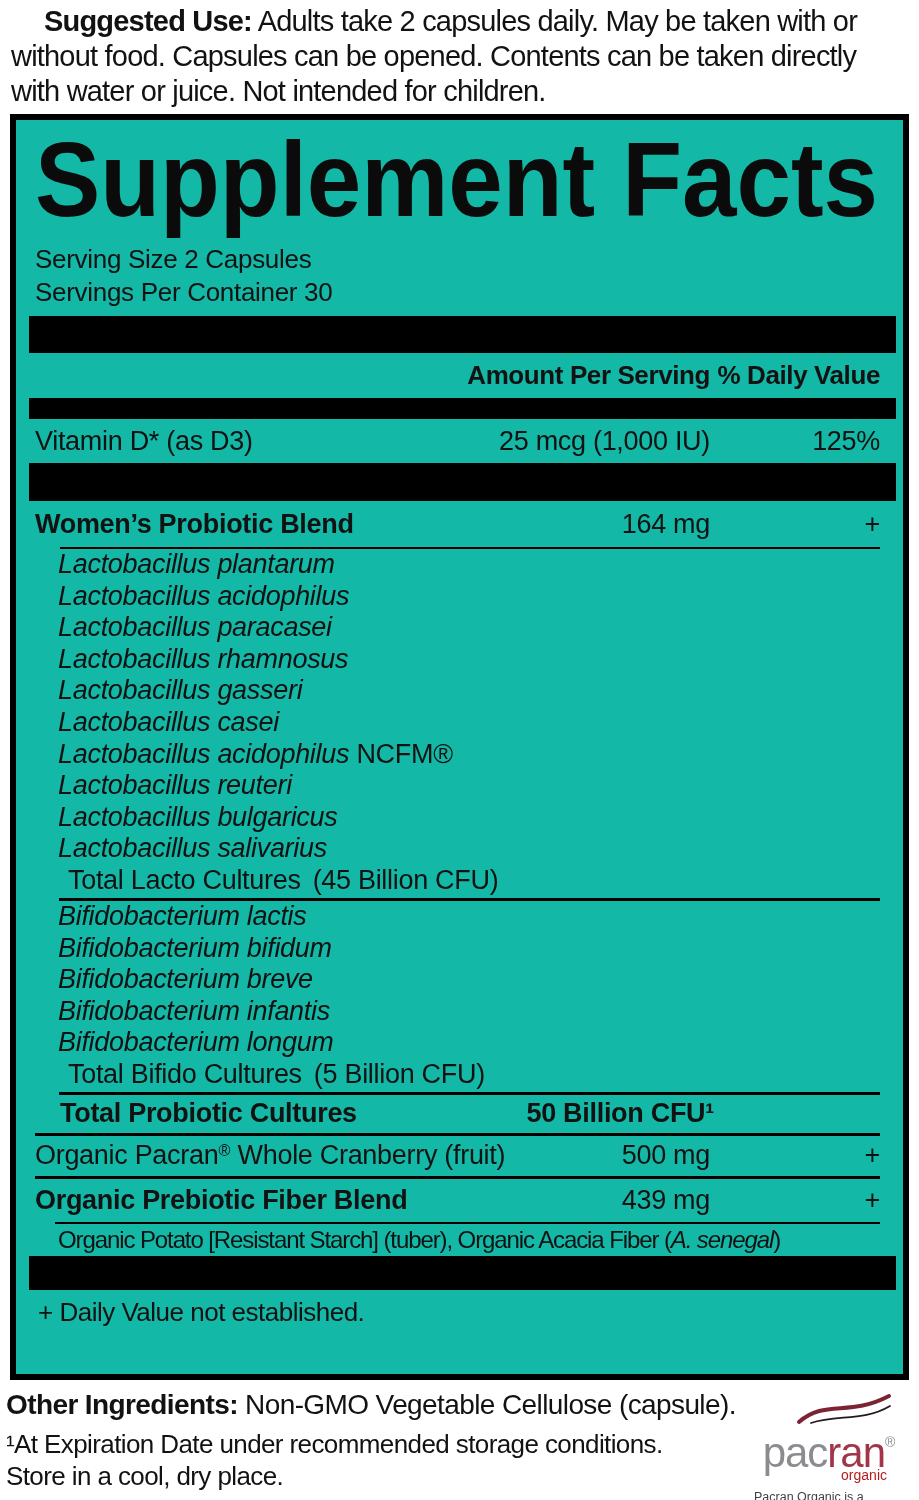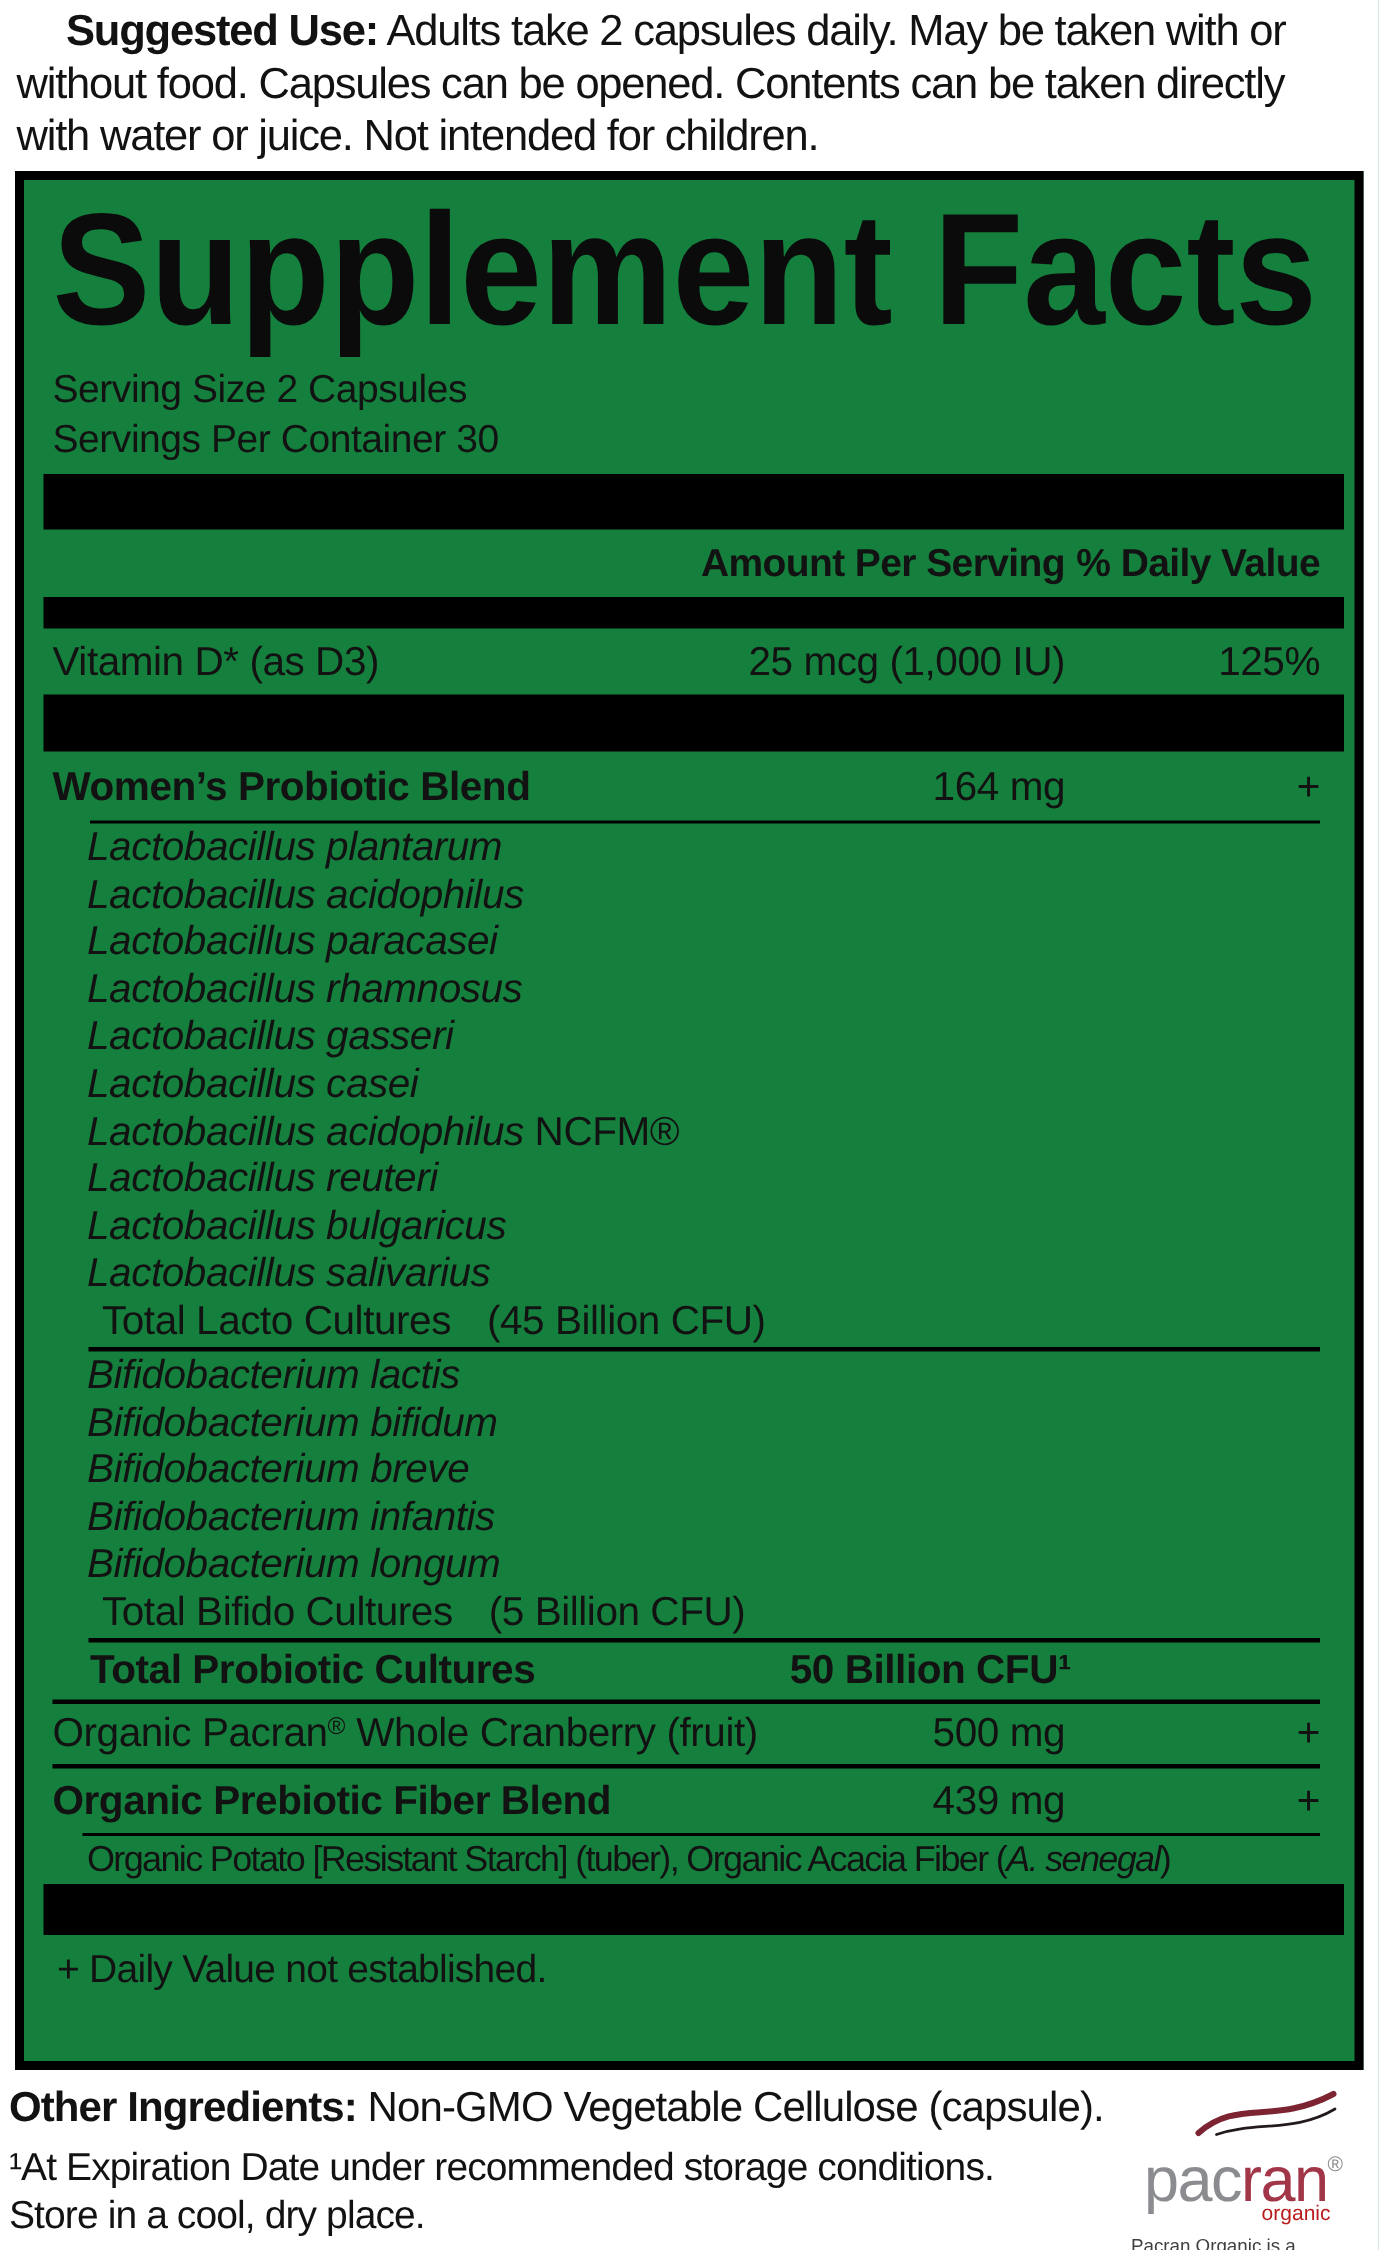--- a/index.html
+++ b/index.html
@@ -4,21 +4,21 @@
 <style>
   html,body { margin:0; padding:0; background:#fff; }
   body { font-family:"Liberation Sans", sans-serif; color:#121212; }
   .page { position:relative; width:919px; height:1500px; background:#fff; overflow:hidden; }
 
   
   .suggested { padding:4px 6px 0 11px; width:900px; font-size:29px; line-height:35px; letter-spacing:-0.8px; }
   .suggested .b { font-weight:bold;margin-left:33px; }
 
   
-  .facts-box { margin:5px 10px 0 10px; border:6px solid #000; padding:10px 23px 0 19px; height:1266px; box-sizing:border-box; background:#15803d; }
+  .facts-box { margin:5px 10px 0 10px; border:6px solid #000; padding:10px 23px 0 19px; height:1266px; box-sizing:border-box; background:#14b8a6; }
   .sf-title-svg { display:block; width:845px; height:112px; }
   .serving { font-size:26px; line-height:31px; letter-spacing:-0.3px; margin-top:2px; }
 
   .bar { background:#000; margin-left:-6px; margin-right:-16px; }
   .bar-1 { height:37px; margin-top:8px; }
   .bar-2 { height:21px; }
   .bar-3 { height:38px; }
   .bar-4 { height:34px; }
 
   .hdr-row { position:relative; height:45px; font-weight:bold; font-size:26px; letter-spacing:-0.4px; }
@@ -40,21 +40,21 @@
   .rule-a { height:2px; margin-left:25px; }
   .rule-b { height:3px; margin-left:24px; }
   .rule-c { height:3px; }
   .rule-d { height:2px; margin-left:20px; }
 
   .species-row { font-size:27px; line-height:31.6px; padding-left:23px; letter-spacing:-0.3px; }
   .it { font-style:italic; }
   .rm { font-style:normal; }
 
   .total-line { font-size:27px; height:33px; display:flex; padding-left:33px; letter-spacing:-0.3px; }
-  .total-line .tv { margin-left:24px; }
+  .total-line .tv { margin-left:12px; }
 
   .potato-row { height:32px; display:flex; align-items:center; padding-left:23px; font-size:24px; letter-spacing:-1.1px; white-space:nowrap; }
 
   .plus-note { font-size:26px; letter-spacing:-0.5px; padding:7px 0 0 3px; }
 
   .regsup { font-size:60%; vertical-align:8px; letter-spacing:0; }
 
   
   .below { padding-left:6px; }
   .other-ing { margin-top:9px; font-size:28px; letter-spacing:-0.6px; }

